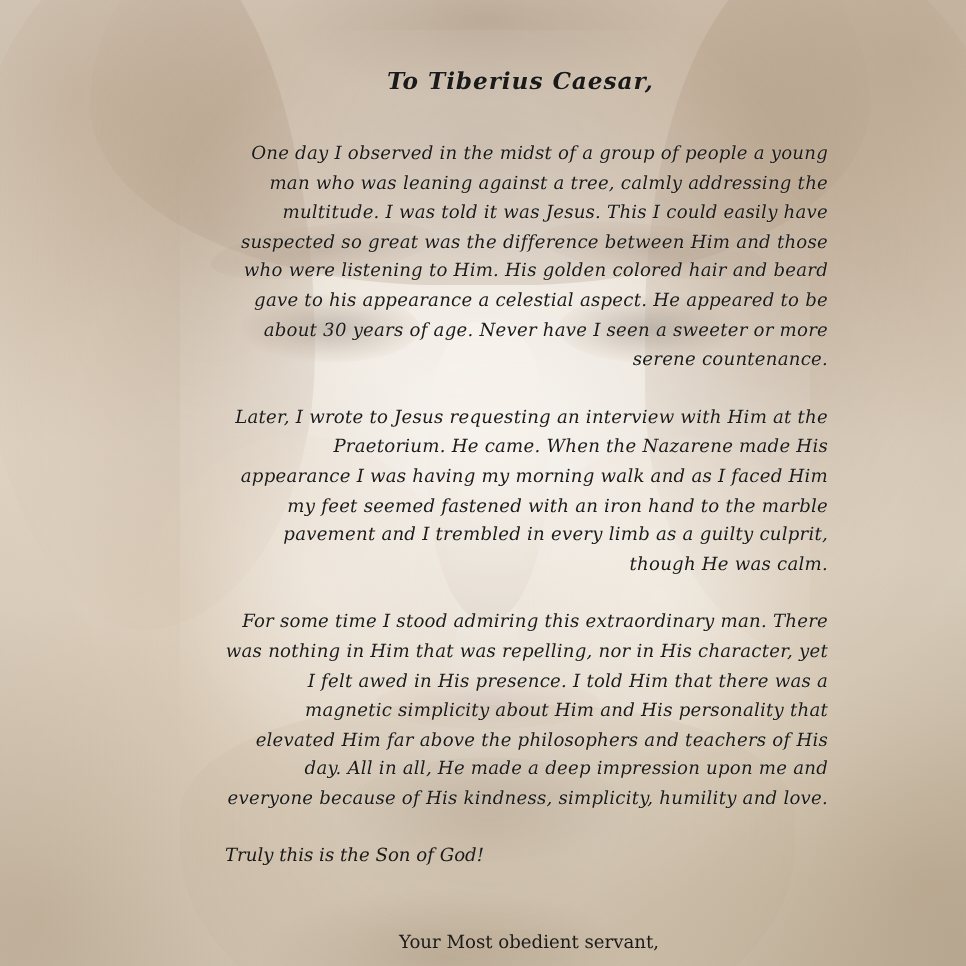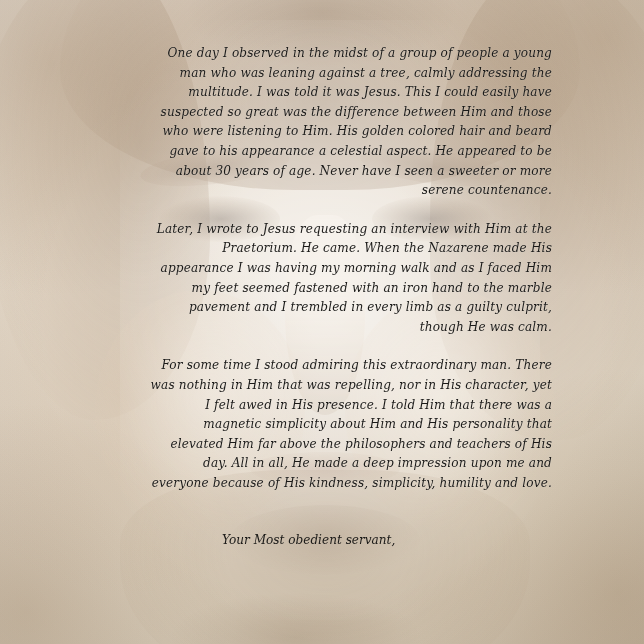--- a/index.html
+++ b/index.html
@@ -191,23 +191,22 @@
   .para:last-of-type { margin-bottom: 0; }
   .closing-line {
     font-family: "DejaVu Serif", serif;
     font-style: italic;
     font-size: 12.1px;
     line-height: 19.6px;
     margin: 12px 0 0 0;
   }
   .signoff {
     font-family: "DejaVu Serif", serif;
-    font-style: italic;
     font-size: 12.1px;
-    margin: 40px 0 0 72px;
+    margin: 40px 0 0 116px;
   }
 </style>
 </head>
 <body>
 
 <div id="page">
 
   <div class="art-layer parchment"></div>
   <div class="art-layer stains"></div>
 
@@ -224,25 +223,27 @@
     <div class="cheek-r"></div>
     <div class="mouth"></div>
     <div class="beard"></div>
     <div class="chin-shadow"></div>
   </div>
 
   <div class="text-bleach"></div>
   <div class="art-layer vignette"></div>
 
   <div class="letter">
+    <div class="salutation">To Tiberius Caesar,</div>
 
     <p class="para">One day I observed in the midst of a group of people a young man who was leaning against a tree, calmly addressing the multitude. I was told it was Jesus. This I could easily have suspected so great was the difference between Him and those who were listening to Him. His golden colored hair and beard gave to his appearance a celestial aspect. He appeared to be about 30 years of age. Never have I seen a sweeter or more serene countenance.</p>
 
     <p class="para">Later, I wrote to Jesus requesting an interview with Him at the Praetorium. He came. When the Nazarene made His appearance I was having my morning walk and as I faced Him my feet seemed fastened with an iron hand to the marble pavement and I trembled in every limb as a guilty culprit, though He was calm.</p>
 
     <p class="para">For some time I stood admiring this extraordinary man. There was nothing in Him that was repelling, nor in His character, yet I felt awed in His presence. I told Him that there was a magnetic simplicity about Him and His personality that elevated Him far above the philosophers and teachers of His day. All in all, He made a deep impression upon me and everyone because of His kindness, simplicity, humility and love.</p>
 
+    <p class="closing-line">Truly this is the Son of God!</p>
 
     <div class="signoff">Your Most obedient servant,</div>
 
   </div>
 
 </div>
 
 </body></html>

